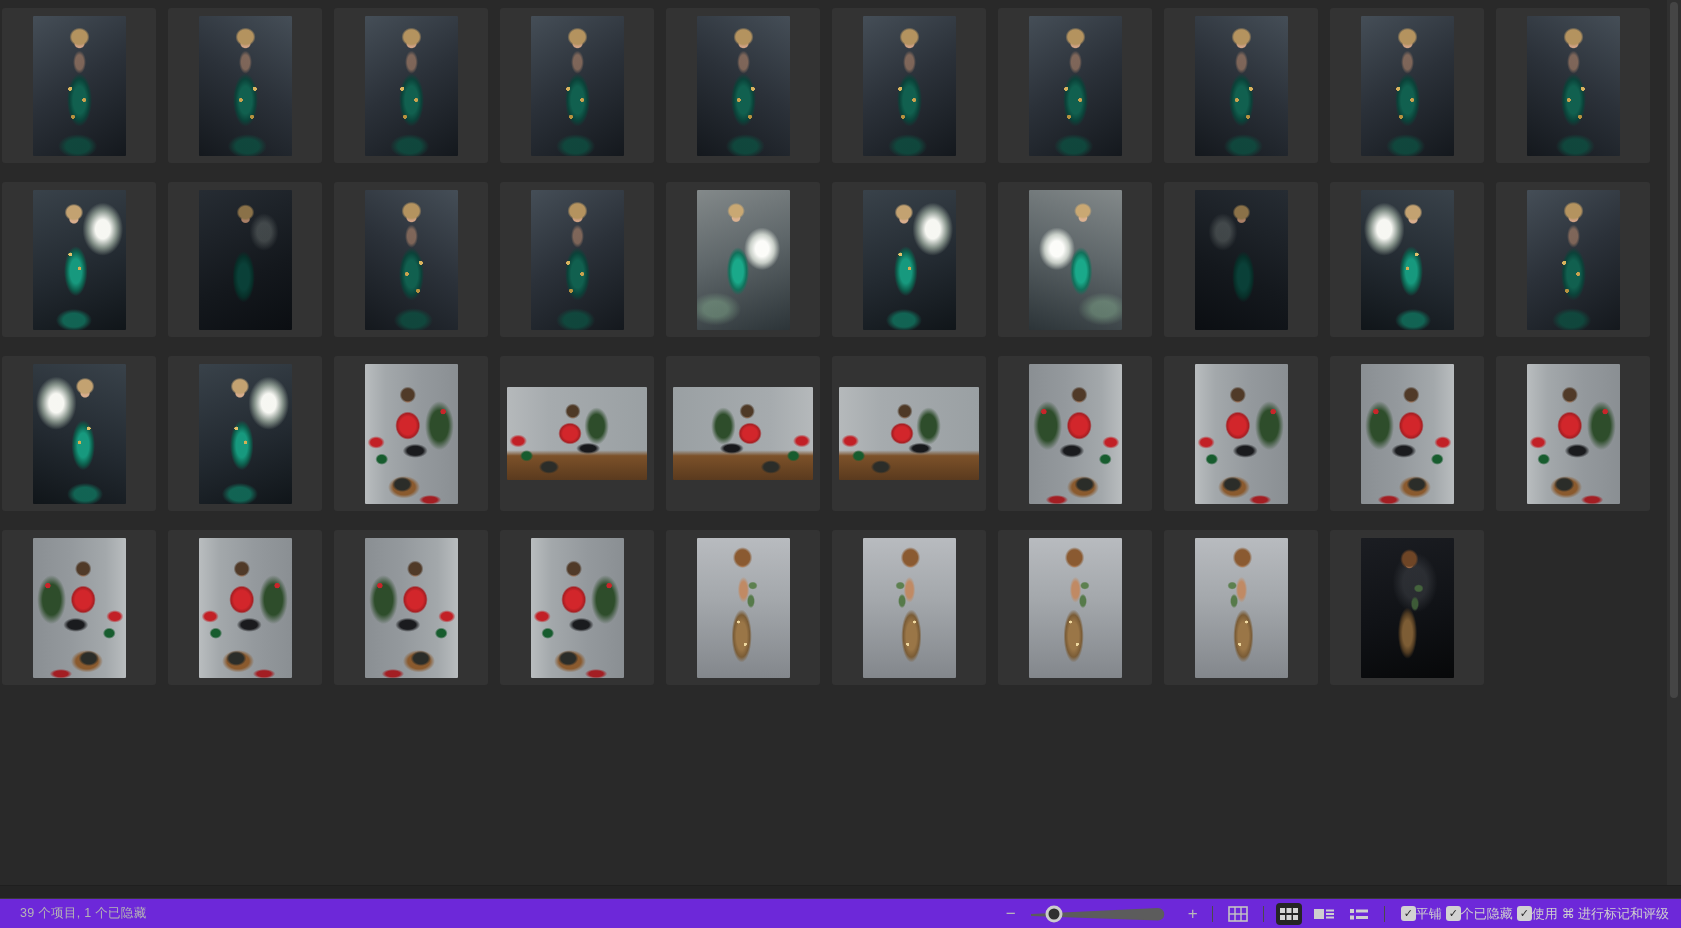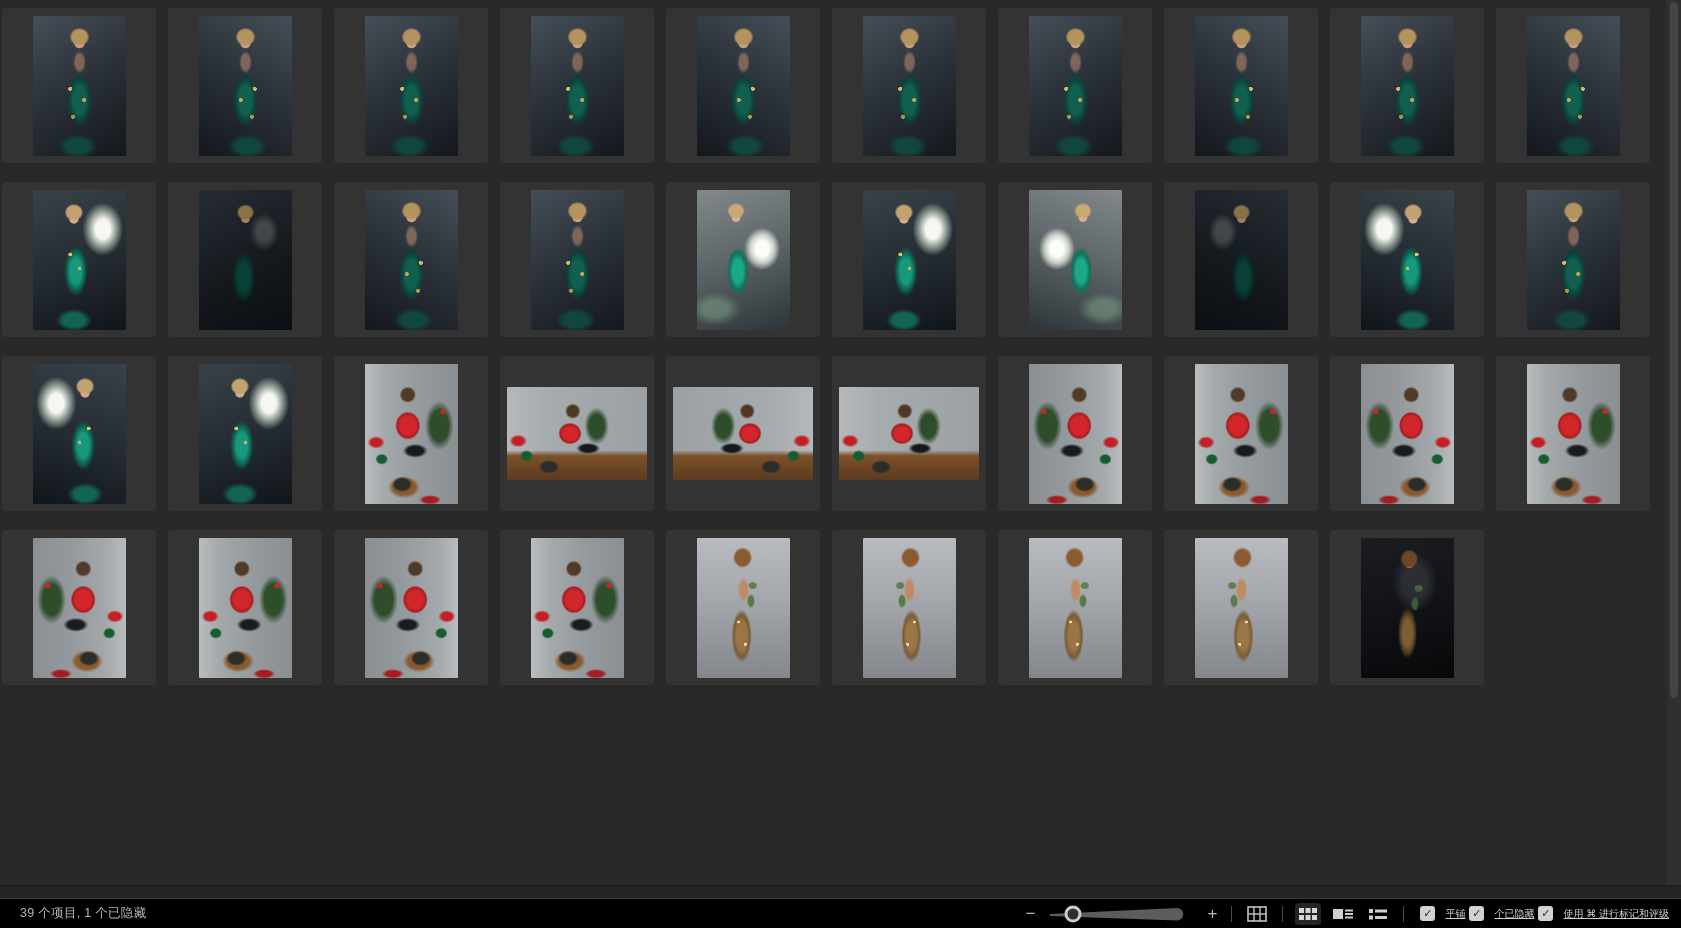--- a/index.html
+++ b/index.html
@@ -105,32 +105,32 @@
     radial-gradient(ellipse 12px 32px at 50% 68%, #7d5d35 40%, #4f3a21 62%, rgba(79,58,33,0) 80%),
     radial-gradient(ellipse 30px 40px at 58% 32%, rgba(96,100,106,.3) 40%, rgba(96,100,106,0) 75%),
     linear-gradient(165deg, #1b1d22 0%, #101216 55%, #070809 100%);}
 
   
   #scrollbar{position:absolute;right:0;top:0;width:14px;height:885px;background:#303030;}
   #scrollbar .thumb{position:absolute;top:2px;left:3px;width:8px;height:696px;background:#454545;border-radius:4px;}
 
   
   #hstrip{position:absolute;left:0;top:885px;width:1681px;height:13px;background:#242424;border-top:1px solid #1f1f1f;box-sizing:border-box;}
-  #statusbar{position:absolute;left:0;top:898px;width:1681px;height:30px;background:#000000;border-top:1px solid #3a3a3a;
+  #statusbar{position:absolute;left:0;top:898px;width:1681px;height:30px;background:#6d28d9;border-top:1px solid #3a3a3a;
              box-sizing:border-box;display:flex;align-items:center;color:#b5b5b5;font-size:12.5px;}
   #status-text{margin-left:20px;letter-spacing:.3px;}
   #controls{margin-left:auto;margin-right:12px;display:flex;align-items:center;gap:9px;}
   .zoom-sign{color:#b9b9b9;font-size:17px;width:14px;text-align:center;line-height:1;}
   .vsep{width:1px;height:16px;background:#4a4a4a;margin:0 3px;}
   .view-btn{width:26px;height:22px;display:flex;align-items:center;justify-content:center;border-radius:4px;}
   .view-btn.active{background:#252525;}
   .cb-group{display:inline-flex;align-items:center;margin-left:4px;}
   .checkbox{width:15px;height:15px;background:#d2d2d2;border-radius:3px;display:inline-flex;align-items:center;justify-content:center;
             color:#2b2b2b;font-size:11px;font-weight:bold;line-height:1;}
-  .cb-label{color:#cfcfcf;font-size:10px;margin-left:10px;white-space:nowrap;text-decoration:underline;}
+  .cb-label{color:#cfcfcf;font-size:13px;margin-left:0;white-space:nowrap;}
 </style>
 </head>
 <body>
 
 <div id="app">
 
   <div id="grid">
       <div class="cell">
         <div class="photo portrait v-teal-dark"></div>
       </div>

